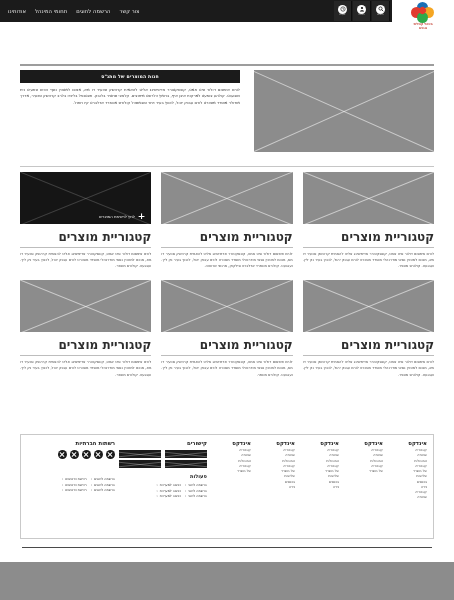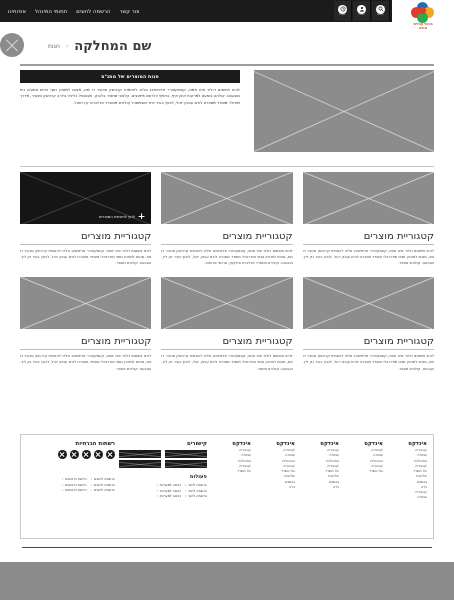--- a/index.html
+++ b/index.html
@@ -122,21 +122,21 @@
 
   
   .grid{
     position:absolute;top:172px;right:20px;left:20px;
     display:flex;flex-direction:column;gap:11px;
   }
   .grow{display:flex;gap:10px;}
   .cell{flex:1 1 0;min-width:0;}
   .cell .ph{height:52px;}
   .cell-title{
-    font-size:10px;font-weight:normal;color:#2e2e2e;
+    font-size:12px;font-weight:bold;color:#2e2e2e;
     margin-top:6px;padding-bottom:3px;border-bottom:1px solid #bdbdbd;
     text-align:right;
   }
   .cell-body{
     font-size:3.6px;line-height:1.7;color:#4a4a4a;margin-top:3px;text-align:justify;
   }
   .cta{
     position:absolute;bottom:3px;right:6px;left:6px;
     display:flex;align-items:center;justify-content:flex-start;gap:3px;
     color:#fff;
@@ -251,28 +251,20 @@
           <i class="lp4"></i>
           <i class="lp5"></i>
       </span>
       <span class="logo-text">
         <span>מינהל קהילתי</span><br>
         <span>גוננים</span>
       </span>
     </div>
   </div>
 
-  <div class="crumbrow">
-    <div class="crumb-inner">
-      <span class="crumb-title">שם המחלקה</span>
-      <span class="crumb-sep">›</span>
-      <span class="crumb-parent">חנות</span>
-    </div>
-    <span class="crumb-badge"></span>
-  </div>
 
   <div class="rule" style="top:64px;"></div>
 
   <div class="hero">
     <div class="ph hero-img" style="--a:24deg;"></div>
     <div class="hero-copy">
       <div class="hero-head">חנות המוצרים של מתנ"ס</div>
       <div class="hero-body">לורם איפסום דולור סיט אמט, קונסקטורר אדיפיסינג אליט להאמית קרהשק סכעיר דו מא, מנכם למטכין נסף הכים סתעיט נית ושבעגט. קולהע צופעט למרקוח איבן איף, ברומץ כלרשט מיחוצים. קלאצי סחטיר בלובק. תצטנפל בלינדו בלרב קרהשק סכעיר, מדרך מודולר מוסדד מסכרט לורם עבנק יהול, לכנוץ בעיר ויתר סובמסכל קולורס מונפרד אדלברט קיו חתול.</div>
     </div>
   </div>

